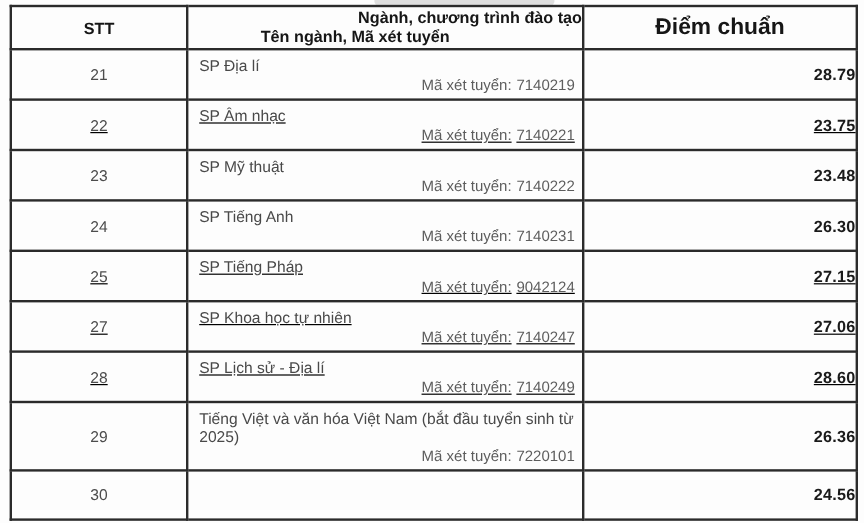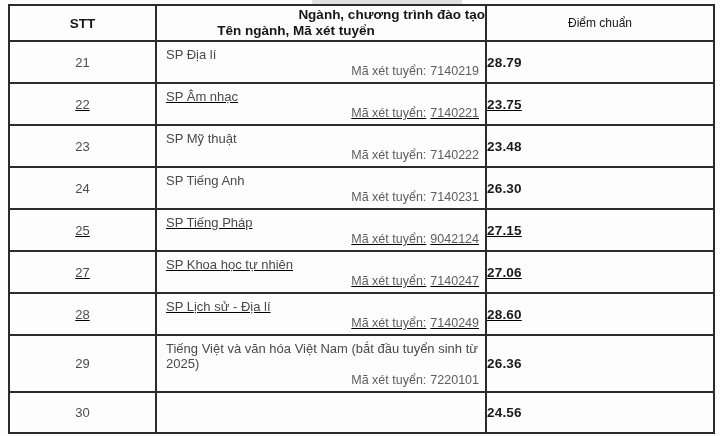--- a/index.html
+++ b/index.html
@@ -58,22 +58,22 @@
     line-height: 16px;
   }
   .th-major .line2 {
     text-align: center;
     padding-right: 50px;
     line-height: 16px;
   }
   .th-score {
     text-align: center;
     vertical-align: middle;
-    font-size: 12px;
-    font-weight: 400;
+    font-size: 19px;
+    font-weight: 700;
     color: #161616;
   }
 
   td.stt-cell {
     text-align: center;
     vertical-align: middle;
     font-size: 13px;
     color: #4c4c4c;
   }
   td.major-cell {
@@ -89,21 +89,21 @@
   }
   .major-code {
     font-size: 12.5px;
     line-height: 15px;
     color: #5d5d5d;
     text-align: right;
     margin-top: 2px;
   }
   .major-code .code-val { margin-left: 4px; }
   td.score-cell {
-    text-align: left;
+    text-align: right;
     vertical-align: middle;
     font-size: 13.5px;
     font-weight: 700;
     color: #1a1a1a;
     letter-spacing: 0.2px;
   }
   tr.h39 { height: 39px; }
   tr.h38 { height: 38px; text-decoration: underline; }
   tr.h37 { height: 37px; }
   tr.h45 { height: 45px; }

